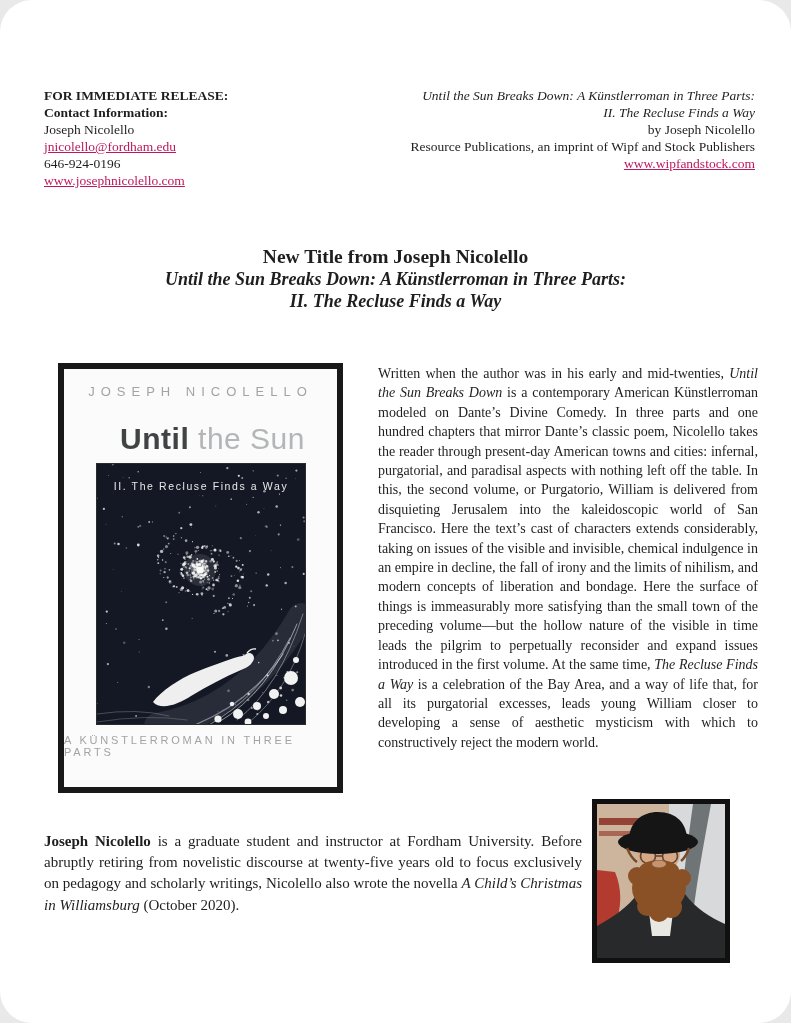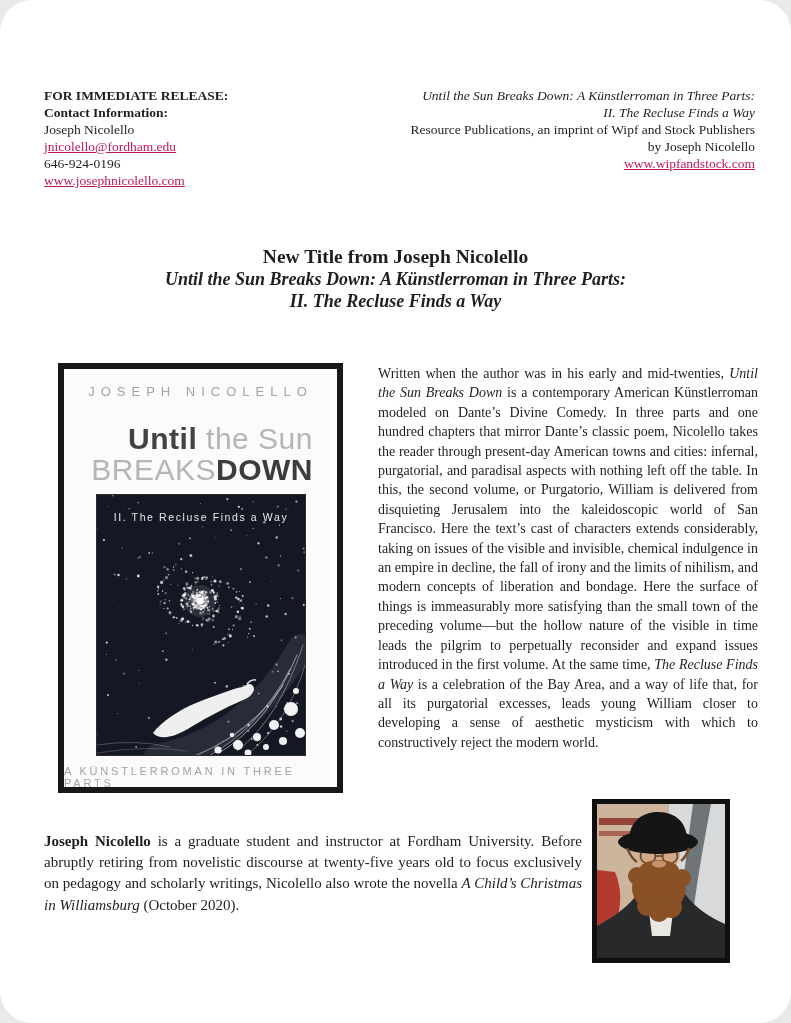--- a/index.html
+++ b/index.html
@@ -46,21 +46,21 @@
     box-sizing:border-box;
     border:6px solid #181818;
     background:#fbfbfb;
     font-family:"Liberation Sans", sans-serif;
   }
   .cover-author{
     margin-top:15px;text-align:center;
     font-size:13px;letter-spacing:6px;color:#a3a3a3;font-weight:400;
   }
   .cover-title{
-    margin-top:24px;text-align:right;padding-right:24px;
+    margin-top:24px;text-align:right;padding-right:32px;
     font-size:30px;line-height:31px;letter-spacing:0.5px;
   }
   .t-dark{color:#404243;font-weight:600;}
   .t-light{color:#b3b5b7;font-weight:300;}
   .t-dark2{color:#3a3c3d;font-weight:700;}
   .cover-art{
     position:relative;
     width:208px;height:260px;
     margin:9px auto 0 auto;
     border:1px solid #2b2b2b;
@@ -95,36 +95,35 @@
     <div class="bold">Contact Information:</div>
     <div>Joseph Nicolello</div>
     <div><a class="link">jnicolello@fordham.edu</a></div>
     <div>646-924-0196</div>
     <div><a class="link">www.josephnicolello.com</a></div>
   </div>
 
   <div class="pub-block">
     <div class="ital">Until the Sun Breaks Down: A Künstlerroman in Three Parts:</div>
     <div class="ital">II. The Recluse Finds a Way</div>
+    <div>by Joseph Nicolello</div>
     <div>Resource Publications, an imprint of Wipf and Stock Publishers</div>
-    <div>by Joseph Nicolello</div>
     <div><a class="link">www.wipfandstock.com</a></div>
   </div>
 
   <div class="headline">
     <div class="h1">New Title from Joseph Nicolello</div>
     <div class="h2">Until the Sun Breaks Down: A Künstlerroman in Three Parts:</div>
     <div class="h2">II. The Recluse Finds a Way</div>
   </div>
 
   <figure class="book-cover">
     <div class="cover-author">JOSEPH NICOLELLO</div>
     <div class="cover-title">
       <div><span class="t-dark">Until</span><span class="t-light"> the Sun</span></div>
-      <div><span class="t-light">BREAKS</span><span class="t-dark2">DOWN</span></div>
     </div>
     <div class="cover-art">
       <svg width="208" height="260" viewBox="0 0 208 260" xmlns="http://www.w3.org/2000/svg">
         <rect x="0" y="0" width="208" height="260" fill="#141824"></rect>
 
         <g id="star-field">
             <circle cx="0.0" cy="239.4" r="0.62" fill="#ffffff" opacity="0.38"></circle>
             <circle cx="151.7" cy="138.5" r="0.66" fill="#ffffff" opacity="0.70"></circle>
             <circle cx="157.1" cy="141.1" r="1.05" fill="#ffffff" opacity="0.63"></circle>
             <circle cx="169.9" cy="62.9" r="0.71" fill="#ffffff" opacity="0.67"></circle>

